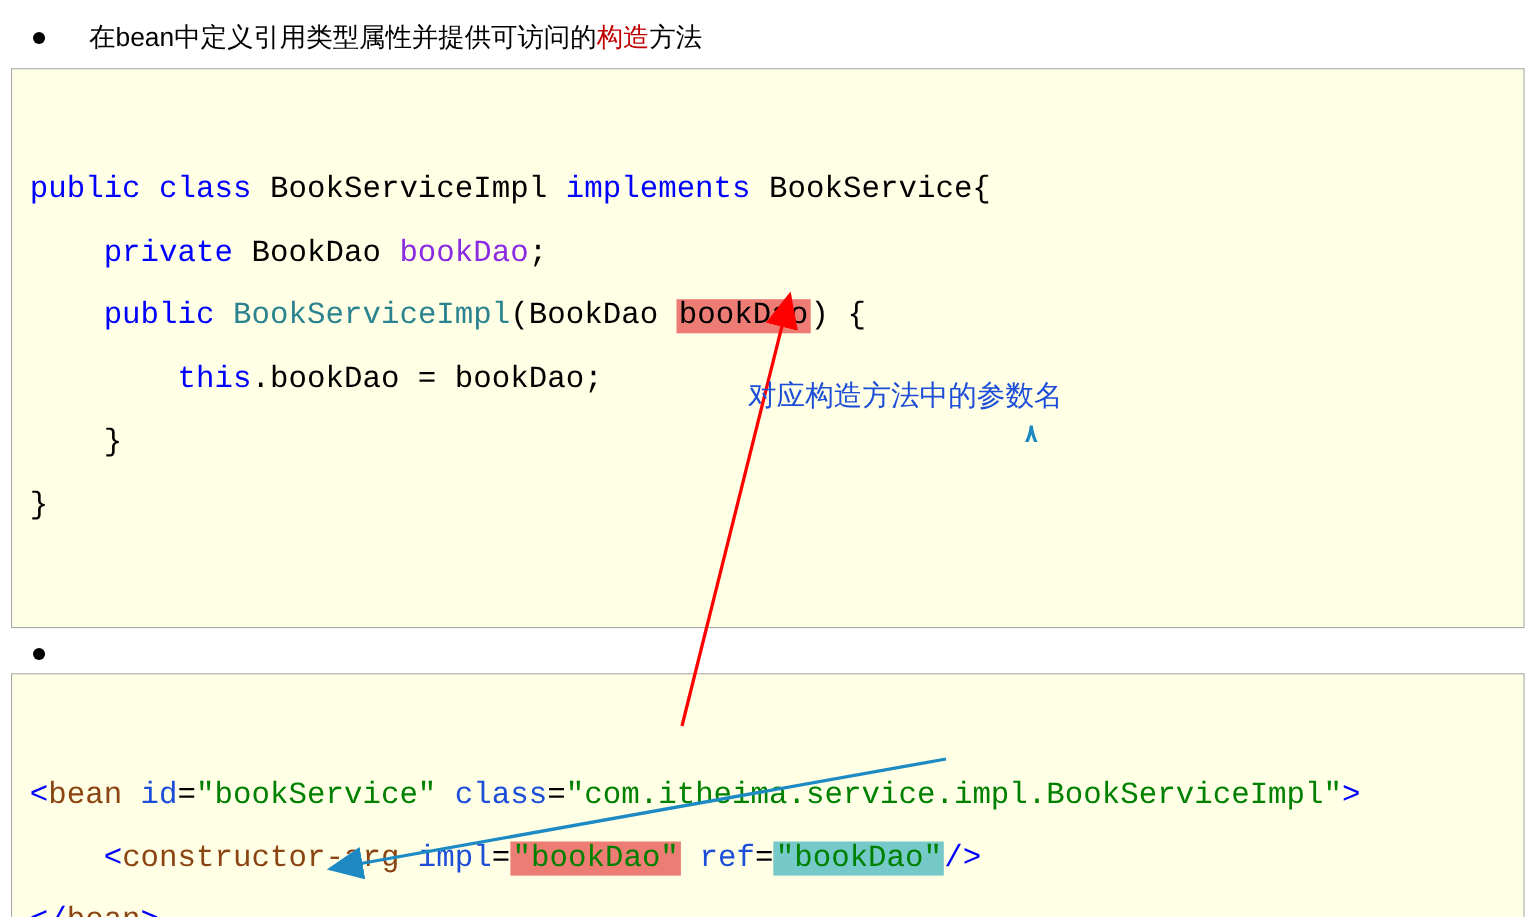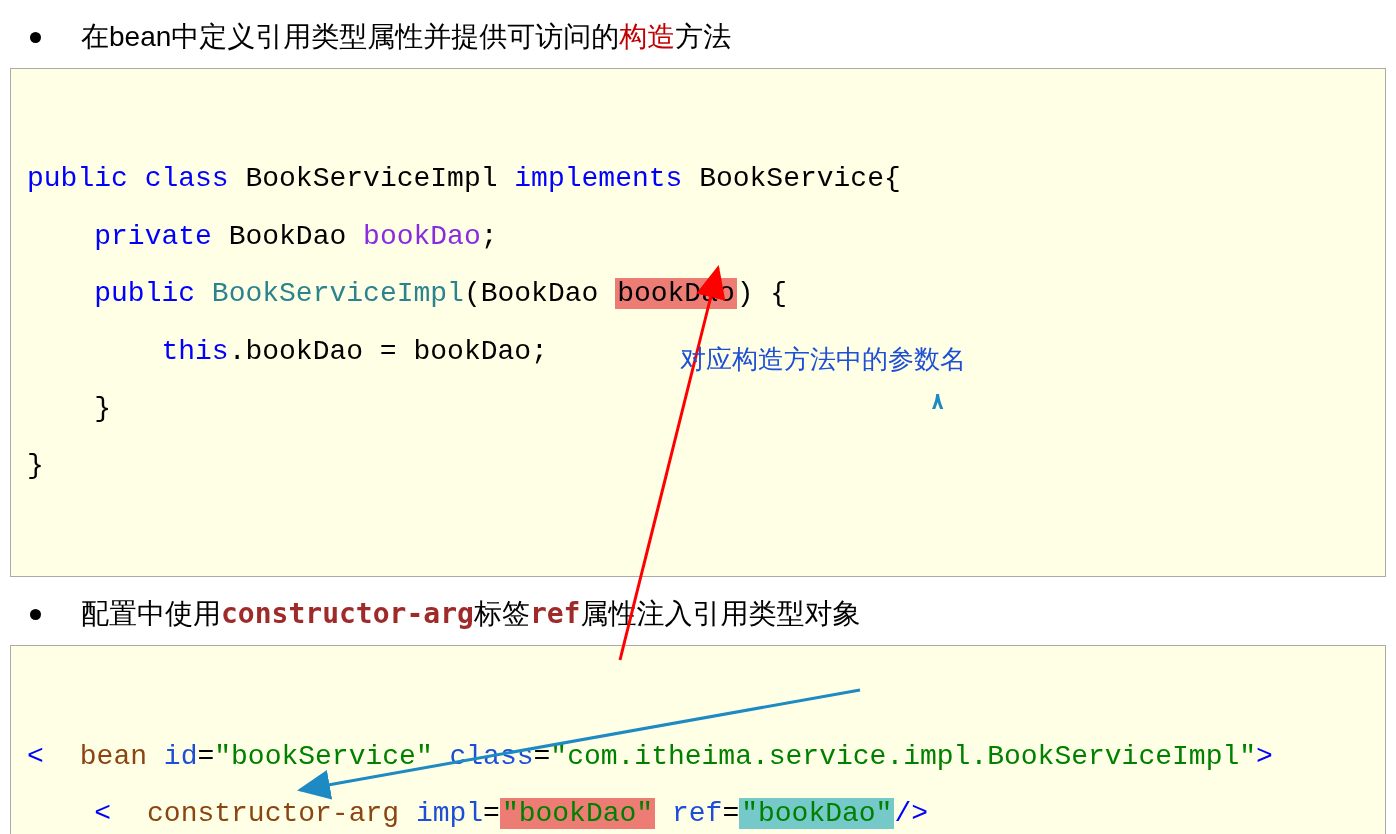--- a/index.html
+++ b/index.html
@@ -10,21 +10,21 @@
     font-size: 26px;
     color: #000;
     position: relative;
     width: 1396px;
     box-sizing: border-box;
   }
   .bullet-line {
     display: flex;
     align-items: center;
     margin: 8px 0 12px 20px;
-    font-size: 28px;
+    font-size: 24px;
   }
   .bullet-dot {
     width: 11px;
     height: 11px;
     background: #000;
     border-radius: 50%;
     margin-right: 40px;
     flex-shrink: 0;
   }
   .red-text { color: #c00000; }
@@ -39,21 +39,21 @@
     white-space: pre;
     overflow: hidden;
     margin-bottom: 18px;
     position: relative;
   }
   .kw-blue { color: #0000ff; }
   .kw-teal { color: #2b838f; }
   .id-purple { color: #8a2be2; }
   .str-green { color: #008000; }
   .attr-red { color: #1d4ed8; }
-  .tag-brown { color: #8b4513; margin-left: 36px; }
+  .tag-brown { color: #8b4513; }
   .plain { color: #000; }
   .angle { color: #0000ff; }
   .hl-red {
     background: #ec7c74;
     padding: 0 2px;
     display: inline;
   }
   .hl-teal {
     background: #76c9c9;
     padding: 0 2px;
@@ -102,23 +102,20 @@
         <span class="kw-blue">this</span><span class="plain">.bookDao = bookDao;</span>
 <span class="plain">    }</span>
 <span class="plain">}</span>
 <span class="cursor-teal">٨</span>
 </div>
 
 <div class="annotation-red">对应构造方法中的参数名</div>
 
 <div class="bullet-line">
   <span class="bullet-dot"></span>
-  <span>
-    <span>配置中使用</span><span class="maroon-bold">constructor-arg</span><span>标签</span><span class="maroon-bold">ref</span><span>属性注入引用类型对象</span>
-  </span>
 </div>
 
 <div class="code-box">
 <span class="angle">&lt;</span><span class="tag-brown">bean </span><span class="attr-red">id</span><span class="plain">=</span><span class="str-green">"bookService"</span><span> </span><span class="attr-red">class</span><span class="plain">=</span><span class="str-green">"com.itheima.service.impl.BookServiceImpl"</span><span class="angle">&gt;</span>
 <span>    </span><span class="angle">&lt;</span><span class="tag-brown">constructor-arg </span><span class="attr-red">impl</span><span class="plain">=</span><span class="hl-red str-green">"bookDao"</span><span> </span><span class="attr-red">ref</span><span class="plain">=</span><span class="hl-teal str-green">"bookDao"</span><span class="angle">/&gt;</span>
 <span class="angle">&lt;/</span><span class="tag-brown">bean</span><span class="angle">&gt;</span>
 
 </div>
 
 <svg class="overlay" width="1396" height="834">

